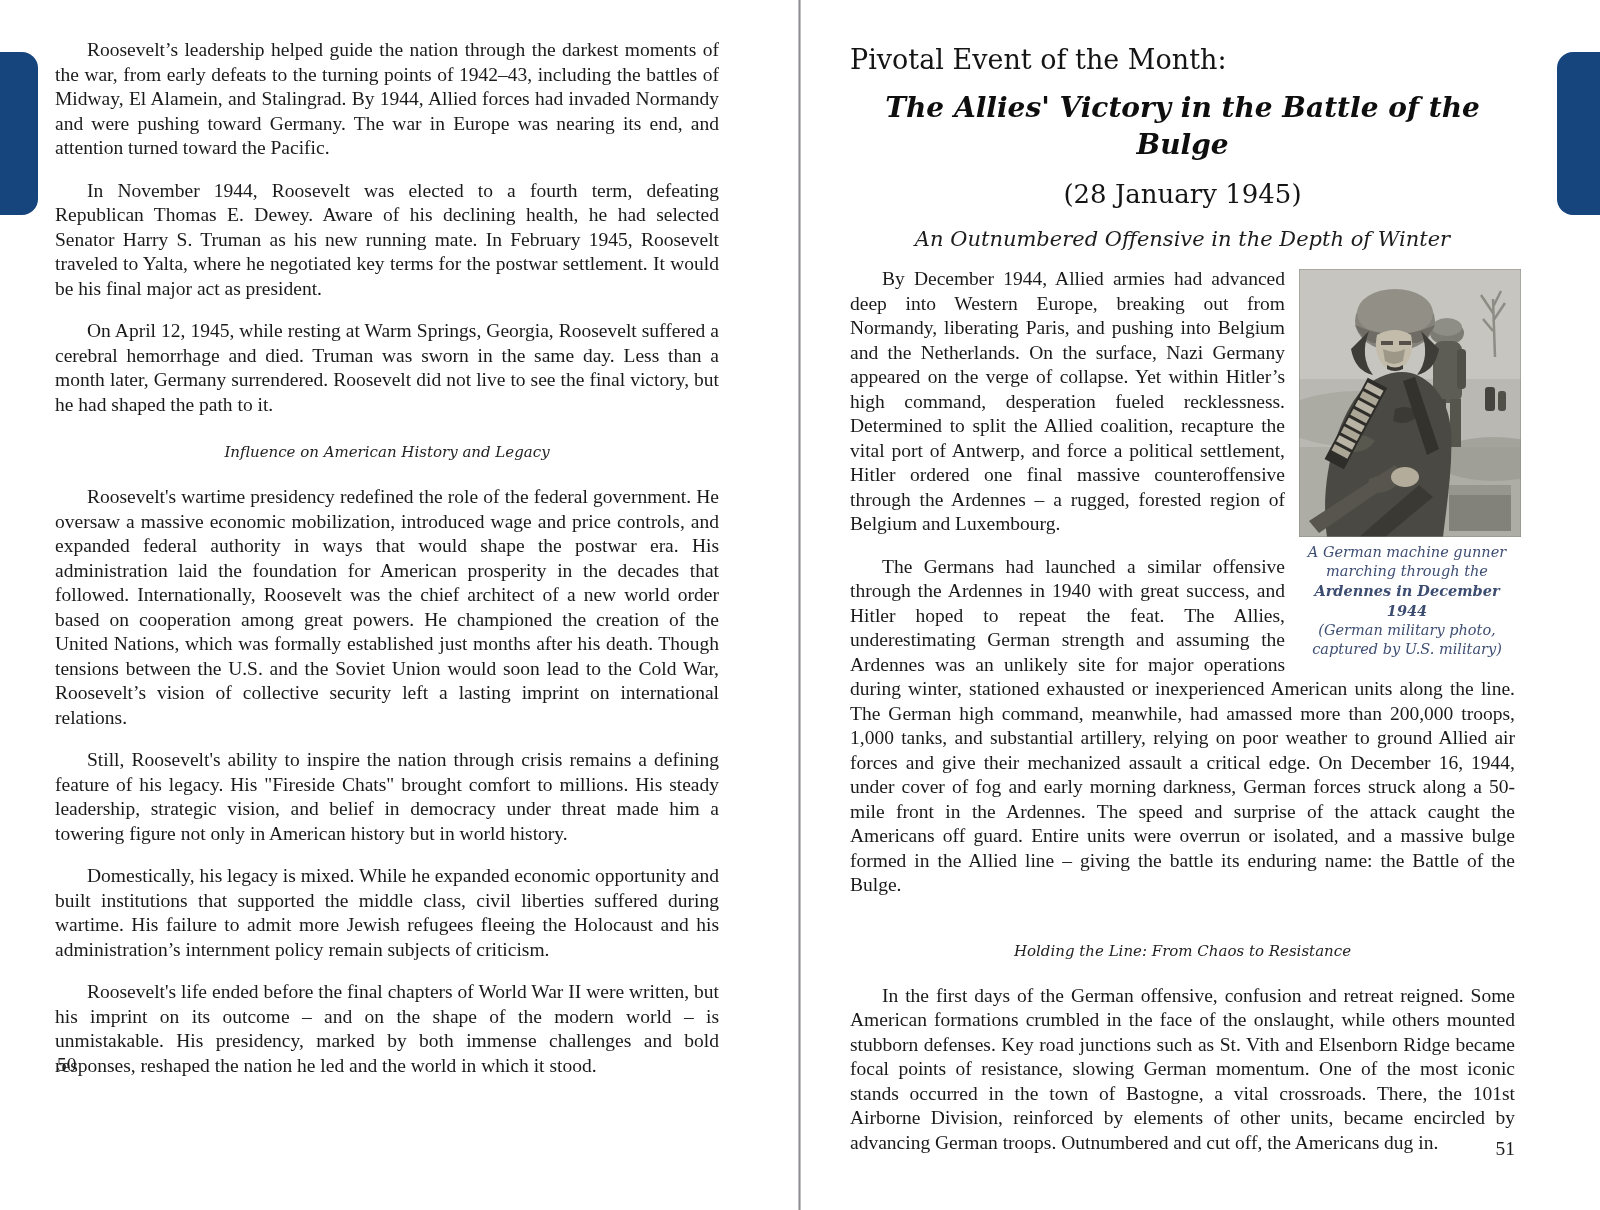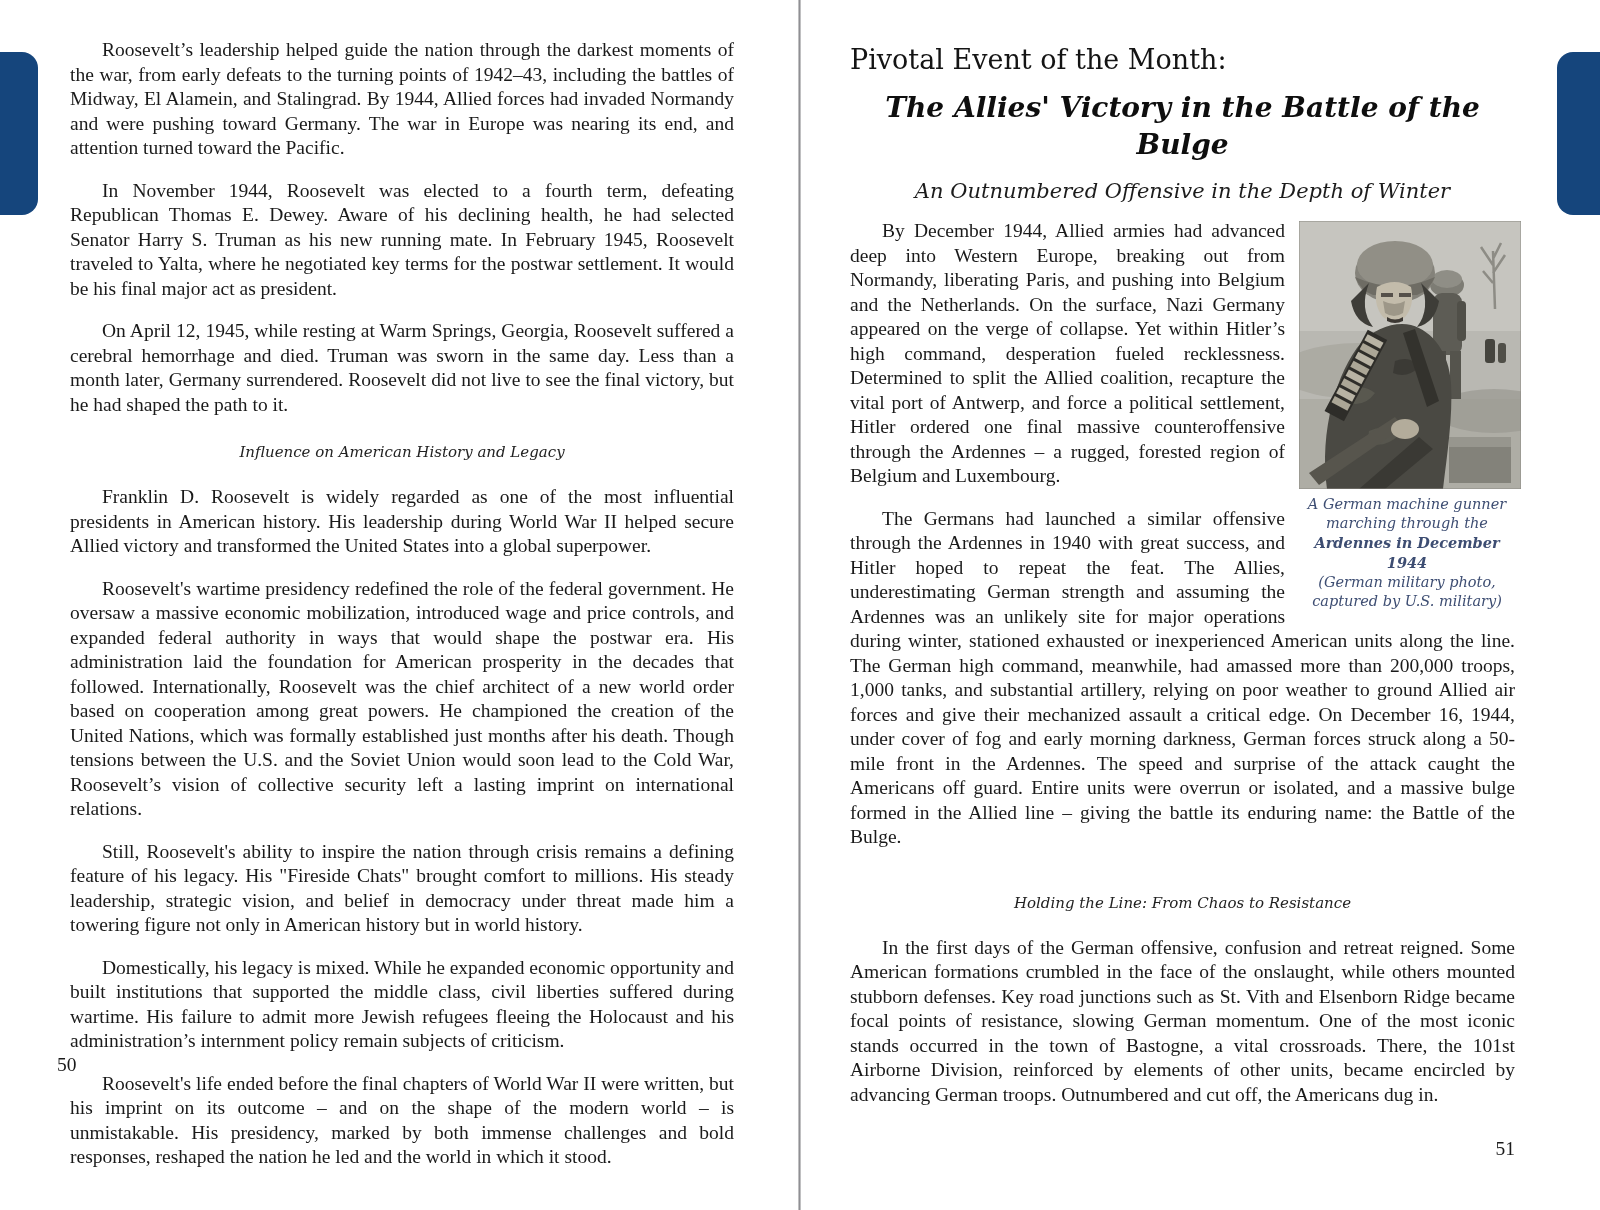--- a/index.html
+++ b/index.html
@@ -10,21 +10,21 @@
   }
   
   .tab{position:absolute;top:52px;height:163px;background:#15457c;}
   .tab-left{left:0;width:38px;border-radius:0 16px 16px 0;}
   .tab-right{right:0;width:43px;border-radius:16px 0 0 16px;}
   
   .divider{position:absolute;left:798px;top:0;width:3px;height:1210px;
     background:linear-gradient(to right,#d8d8d8,#8f8f93,#d8d8d8);}
   
   .page{position:absolute;top:0;}
-  .page-left{left:70px;width:664px;top:38px;}
+  .page-left{left:55px;width:664px;top:38px;}
   .page-right{left:850px;width:665px;top:36px;}
   p.body{
     margin:0 0 18px 0;font-size:19.5px;line-height:24.5px;
     text-align:justify;text-indent:32px;hyphens:auto;-webkit-hyphens:auto;
   }
   .section-heading{
     font-family:"DejaVu Serif","Liberation Serif",serif;
     font-style:italic;font-weight:400;font-size:15px;
     text-align:center;margin:26px 0 24px 0;color:#222;
   }
@@ -70,31 +70,31 @@
 <div class="tab tab-left"></div>
 <div class="tab tab-right"></div>
 
 <div class="divider"></div>
 
 <div class="page page-left">
   <p class="body">Roosevelt’s leadership helped guide the nation through the darkest moments of the war, from early defeats to the turning points of 1942–43, including the battles of Midway, El Alamein, and Stalingrad. By 1944, Allied forces had invaded Normandy and were pushing toward Germany. The war in Europe was nearing its end, and attention turned toward the Pacific.</p>
   <p class="body">In November 1944, Roosevelt was elected to a fourth term, defeating Republican Thomas E. Dewey. Aware of his declining health, he had selected Senator Harry S. Truman as his new running mate. In February 1945, Roosevelt traveled to Yalta, where he negotiated key terms for the postwar settlement. It would be his final major act as president.</p>
   <p class="body">On April 12, 1945, while resting at Warm Springs, Georgia, Roosevelt suffered a cerebral hemorrhage and died. Truman was sworn in the same day. Less than a month later, Germany surrendered. Roosevelt did not live to see the final victory, but he had shaped the path to it.</p>
   <h3 class="section-heading">Influence on American History and Legacy</h3>
-  <p class="body">Franklin D. Roosevelt is widely regarded as one of the most influential presidents in American history. His leadership during World War II helped secure Allied victory and transformed the United States into a global superpower.</p>
   <p class="body">Roosevelt's wartime presidency redefined the role of the federal government. He oversaw a massive economic mobilization, introduced wage and price controls, and expanded federal authority in ways that would shape the postwar era. His administration laid the foundation for American prosperity in the decades that followed. Internationally, Roosevelt was the chief architect of a new world order based on cooperation among great powers. He championed the creation of the United Nations, which was formally established just months after his death. Though tensions between the U.S. and the Soviet Union would soon lead to the Cold War, Roosevelt’s vision of collective security left a lasting imprint on international relations.</p>
   <p class="body">Still, Roosevelt's ability to inspire the nation through crisis remains a defining feature of his legacy. His "Fireside Chats" brought comfort to millions. His steady leadership, strategic vision, and belief in democracy under threat made him a towering figure not only in American history but in world history.</p>
   <p class="body">Domestically, his legacy is mixed. While he expanded economic opportunity and built institutions that supported the middle class, civil liberties suffered during wartime. His failure to admit more Jewish refugees fleeing the Holocaust and his administration’s internment policy remain subjects of criticism.</p>
   <p class="body" style="margin-bottom:0;">Roosevelt's life ended before the final chapters of World War II were written, but his imprint on its outcome – and on the shape of the modern world – is unmistakable. His presidency, marked by both immense challenges and bold responses, reshaped the nation he led and the world in which it stood.</p>
 </div>
 <div class="page-num page-num-left">50</div>
 
 <div class="page page-right">
   <h2 class="kicker">Pivotal Event of the Month:</h2>
   <h1 class="main-title">The Allies' Victory in the Battle of the Bulge</h1>
+  <h2 class="date-line">(28 January 1945)</h2>
   <h3 class="subtitle">An Outnumbered Offensive in the Depth of Winter</h3>
 
   <figure class="photo">
     <svg viewBox="0 0 222 268" role="img">
 
       <rect x="0" y="0" width="222" height="268" fill="#b9b8b2"></rect>
       <rect x="0" y="0" width="222" height="110" fill="#c6c5bf"></rect>
       <rect x="0" y="178" width="222" height="90" fill="#aeada5"></rect>
 
       <ellipse cx="60" cy="150" rx="80" ry="28" fill="#a3a29a" opacity="0.6"></ellipse>

